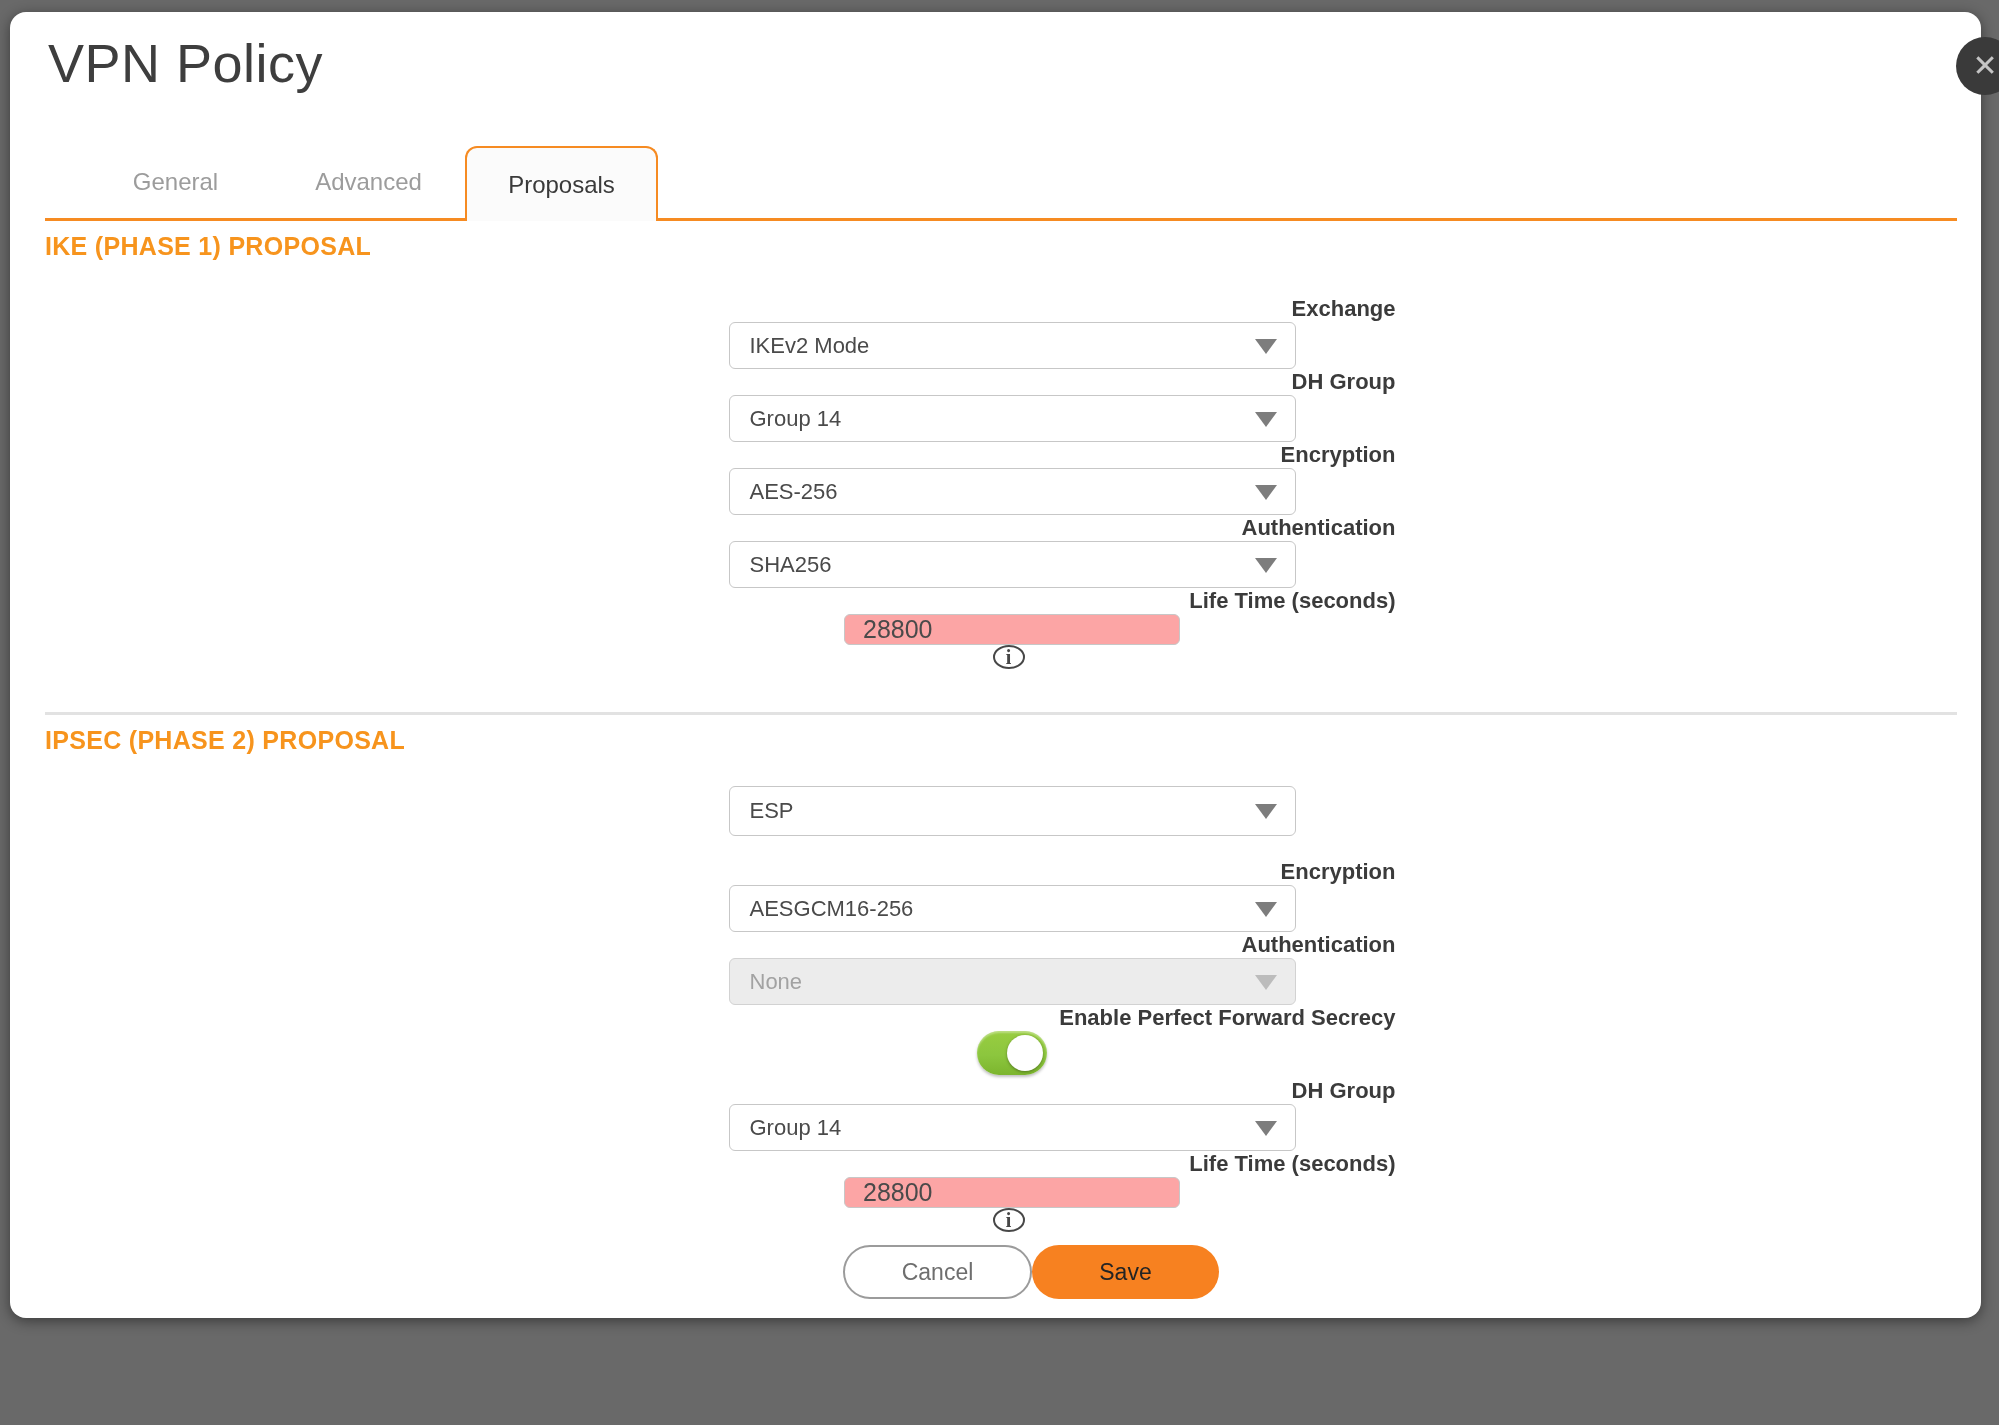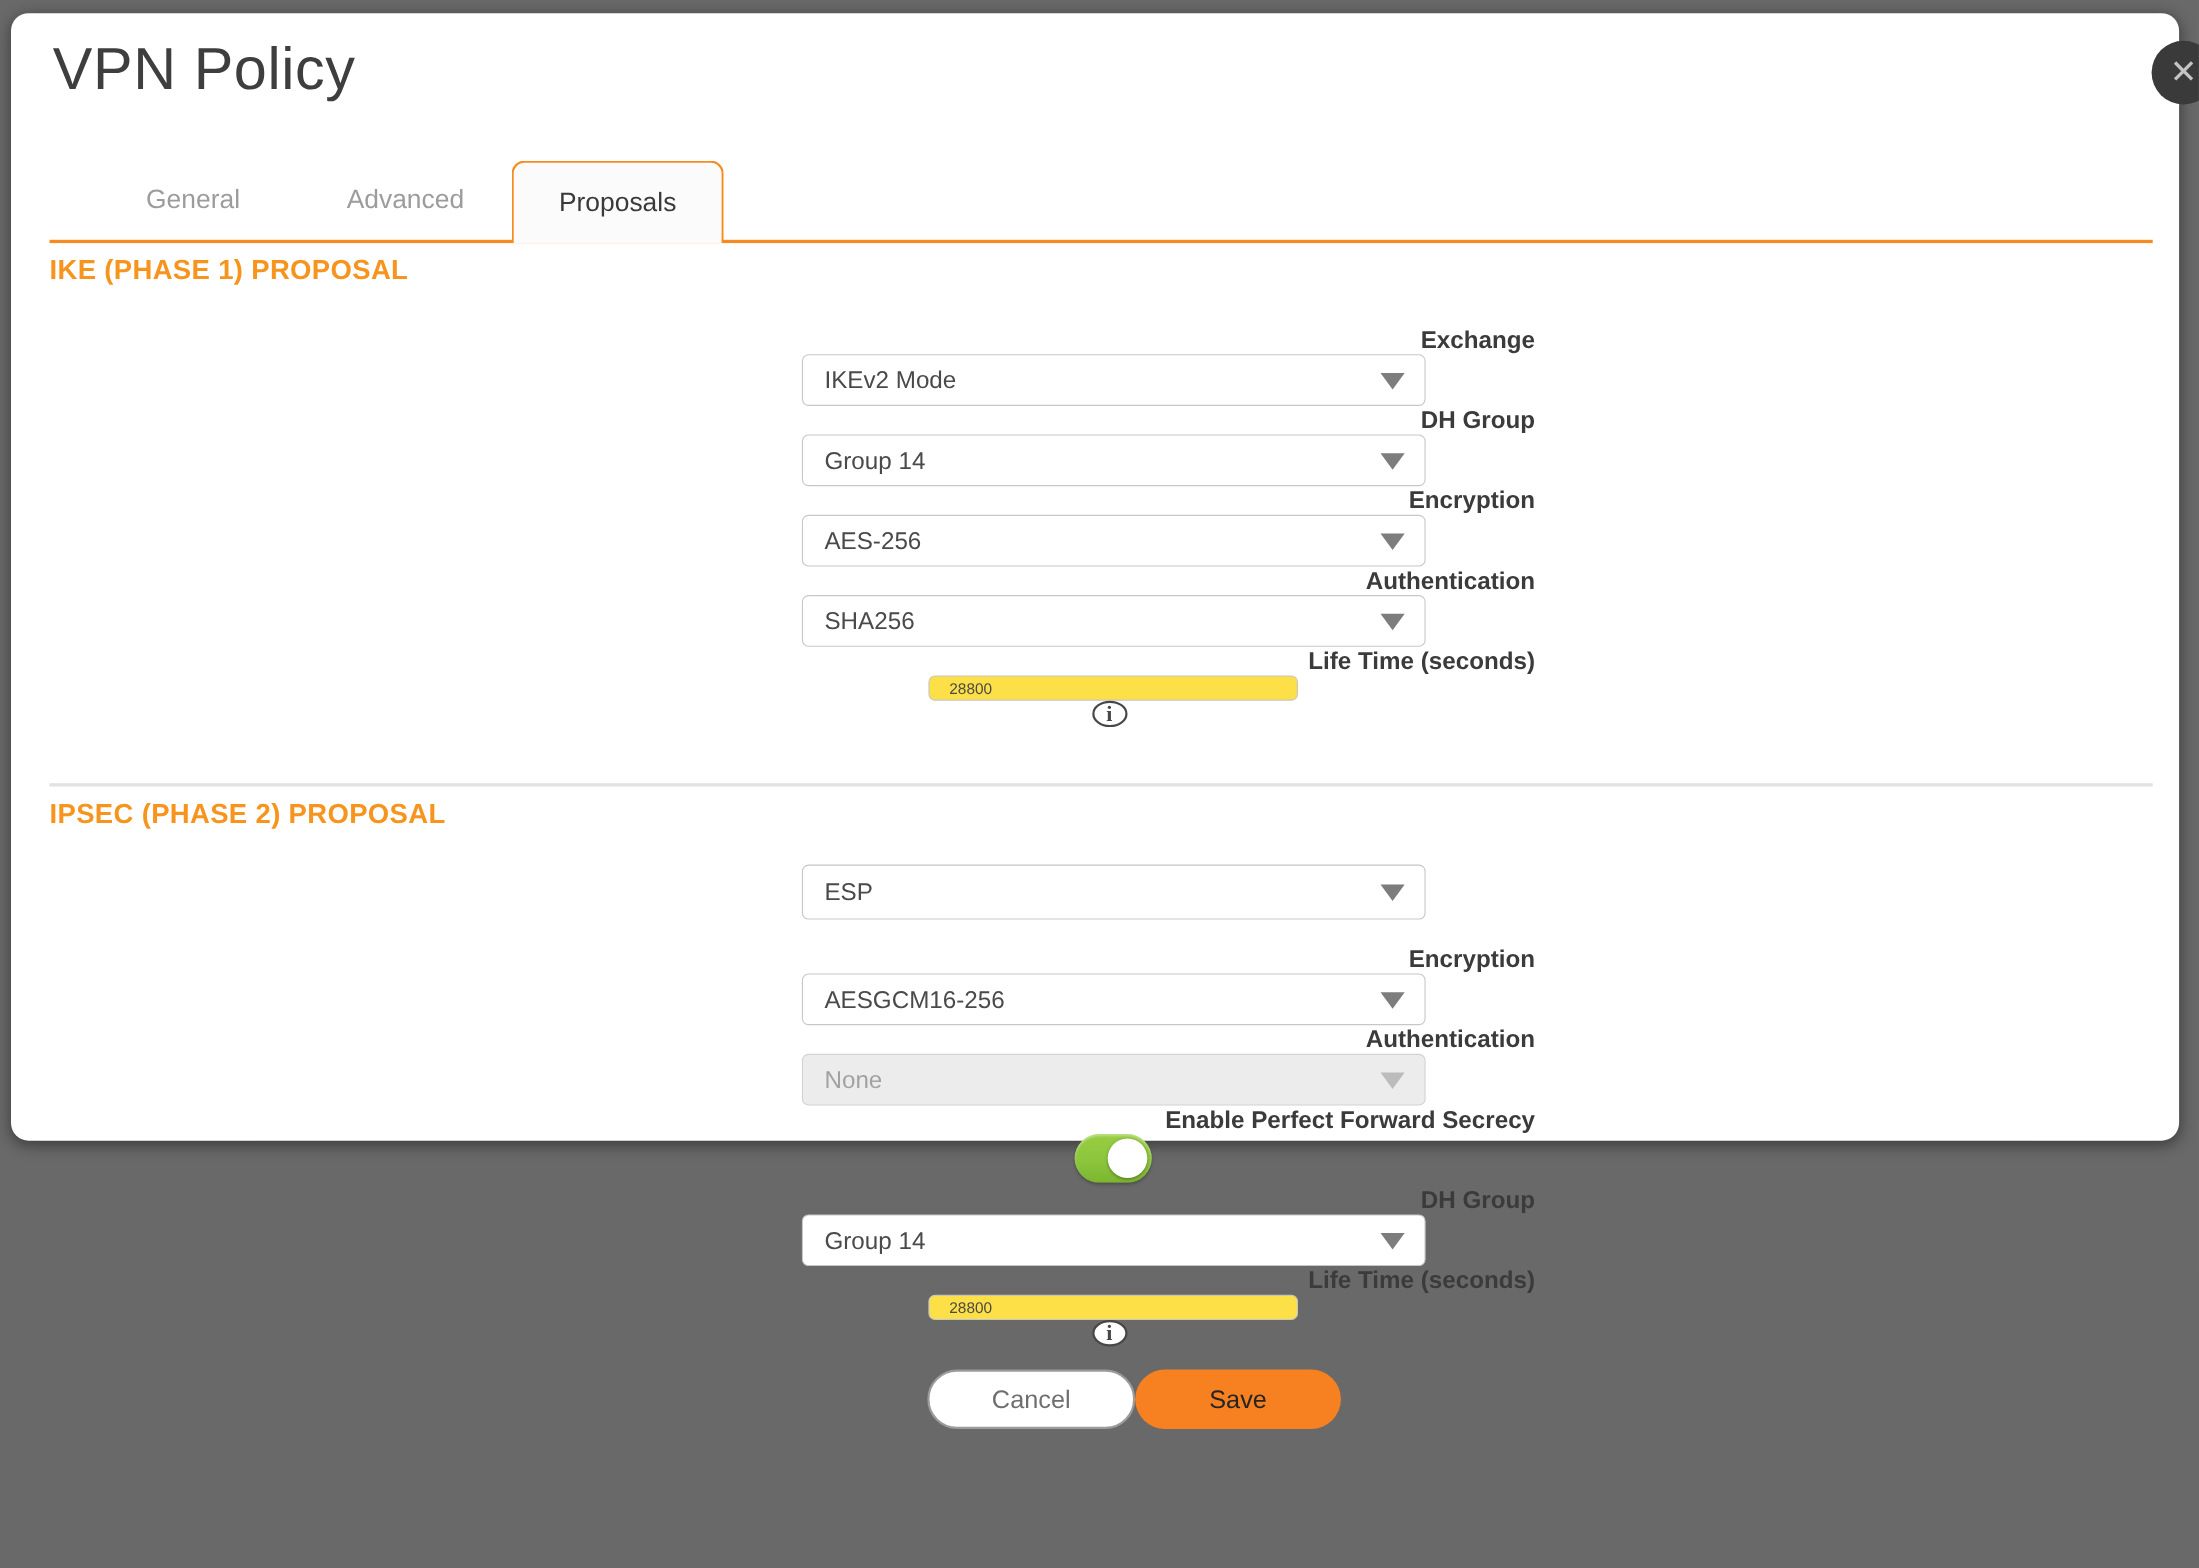--- a/index.html
+++ b/index.html
@@ -2,21 +2,21 @@
 <html><head>
 <meta charset="utf-8">
 <style>
   * { margin:0; padding:0; box-sizing:border-box; }
   html,body { width:1999px; height:1425px; }
   body { font-family:"Liberation Sans", sans-serif; background:#696969; overflow:hidden; }
 
   .screen { position:relative; width:1999px; height:1425px; background:#696969; overflow:hidden; }
 
   .dialog {
-    position:absolute; left:10px; top:12px; width:1971px; height:1025px;
+    position:absolute; left:10px; top:12px; width:1971px; height:1306px;
     background:#ffffff; border-radius:16px;
     box-shadow:0 3px 14px rgba(0,0,0,0.45);
   }
 
   .dialog-title {
     position:absolute; left:38px; top:20px;
     font-size:54px; font-weight:400; color:#3e3e3e; letter-spacing:0.5px;
   }
 
   .close-btn {
@@ -69,22 +69,22 @@
     width:0; height:0;
     border-left:11px solid transparent; border-right:11px solid transparent;
     border-top:15px solid #7d7d7d;
   }
   .select.disabled { background:#ececec; border-color:#d2d2d2; cursor:default; }
   .select.disabled .sel-val { color:#a2a2a2; }
   .select.disabled .caret { border-top-color:#bcbcbc; }
 
   .txt-input {
     margin-left:33px; width:336px; height:50px;
-    border:1.5px solid #c7c7c7; border-radius:6px; background:#fde047;
-    padding:0 18px; font-size:14px; color:#4a4a4a;
+    border:1.5px solid #c7c7c7; border-radius:6px; background:#fca5a5;
+    padding:0 18px; font-size:25px; color:#4a4a4a;
     font-family:"Liberation Sans", sans-serif; outline:none;
   }
 
   .info-badge {
     margin-left:26px; width:32px; height:32px; border:2.5px solid #474747;
     border-radius:50%; display:flex; align-items:center; justify-content:center;
     cursor:pointer; background:#fff;
   }
   .info-badge span {
     font-family:"Liberation Serif", serif; font-size:20px; font-weight:700;

